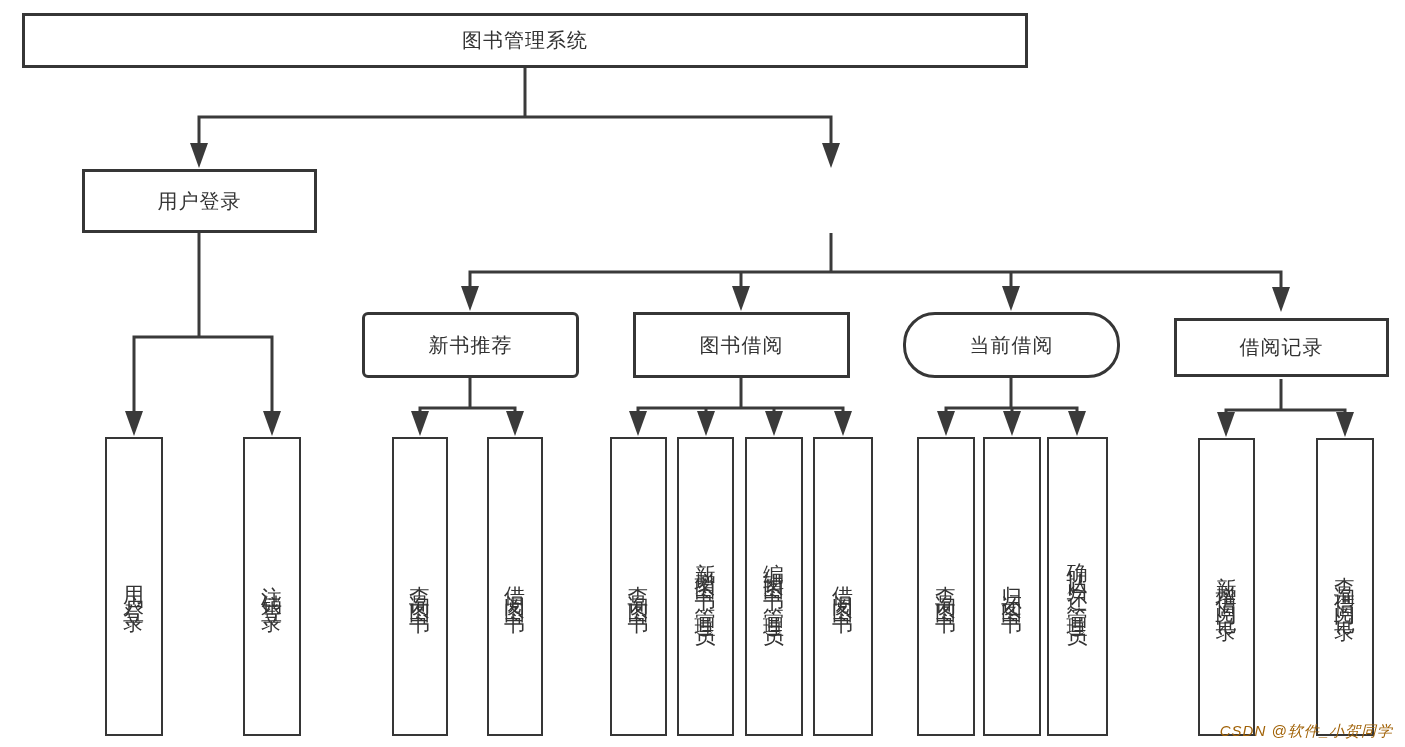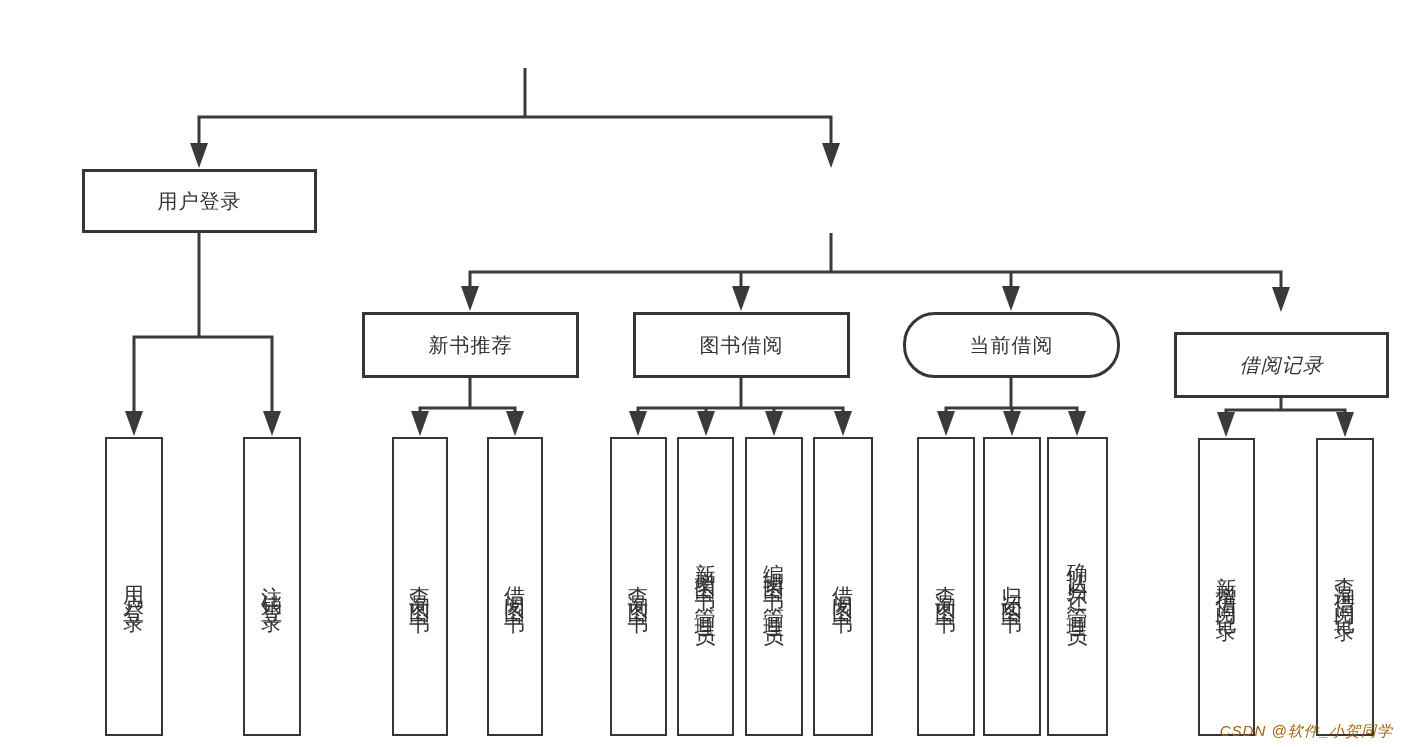--- a/index.html
+++ b/index.html
@@ -117,27 +117,28 @@
     </g>
 
     <g>
       <line x1="1281" y1="379" x2="1281" y2="410"></line>
       <polyline points="1226,417 1226,410 1345,410 1345,417"></polyline>
       <polygon fill="#3a3a3a" stroke="none" points="1217,412 1235,412 1226,437"></polygon>
       <polygon fill="#3a3a3a" stroke="none" points="1336,412 1354,412 1345,437"></polygon>
     </g>
   </svg>
 
+  <div class="node" style="left:22px; top:13px; width:1006px; height:55px;">图书管理系统</div>
 
   <div class="node" style="left:82px; top:169px; width:235px; height:64px;">用户登录</div>
 
-  <div class="node" style="left:362px; top:312px; width:217px; height:66px;">新书推荐</div>
+  <div class="node" style="left:362px; top:312px; width:217px; height:66px;border-radius:6px;">新书推荐</div>
   <div class="node" style="left:633px; top:312px; width:217px; height:66px;">图书借阅</div>
   <div class="node" style="left:903px; top:312px; width:217px; height:66px;border-radius:32px;">当前借阅</div>
-  <div class="node" style="left:1174px; top:332px; width:215px; height:66px;font-style:italic;">借阅记录</div>
+  <div class="node" style="left:1174px; top:318px; width:215px; height:59px;">借阅记录</div>
 
   <div class="node leaf" style="left:105px; top:437px; width:58px; height:299px;">
     <span class="vtext">用户登录</span>
   </div>
   <div class="node leaf" style="left:243px; top:437px; width:58px; height:299px;">
     <span class="vtext">注销登录</span>
   </div>
 
   <div class="node leaf" style="left:392px; top:437px; width:56px; height:299px;">
     <span class="vtext">查询图书</span>

